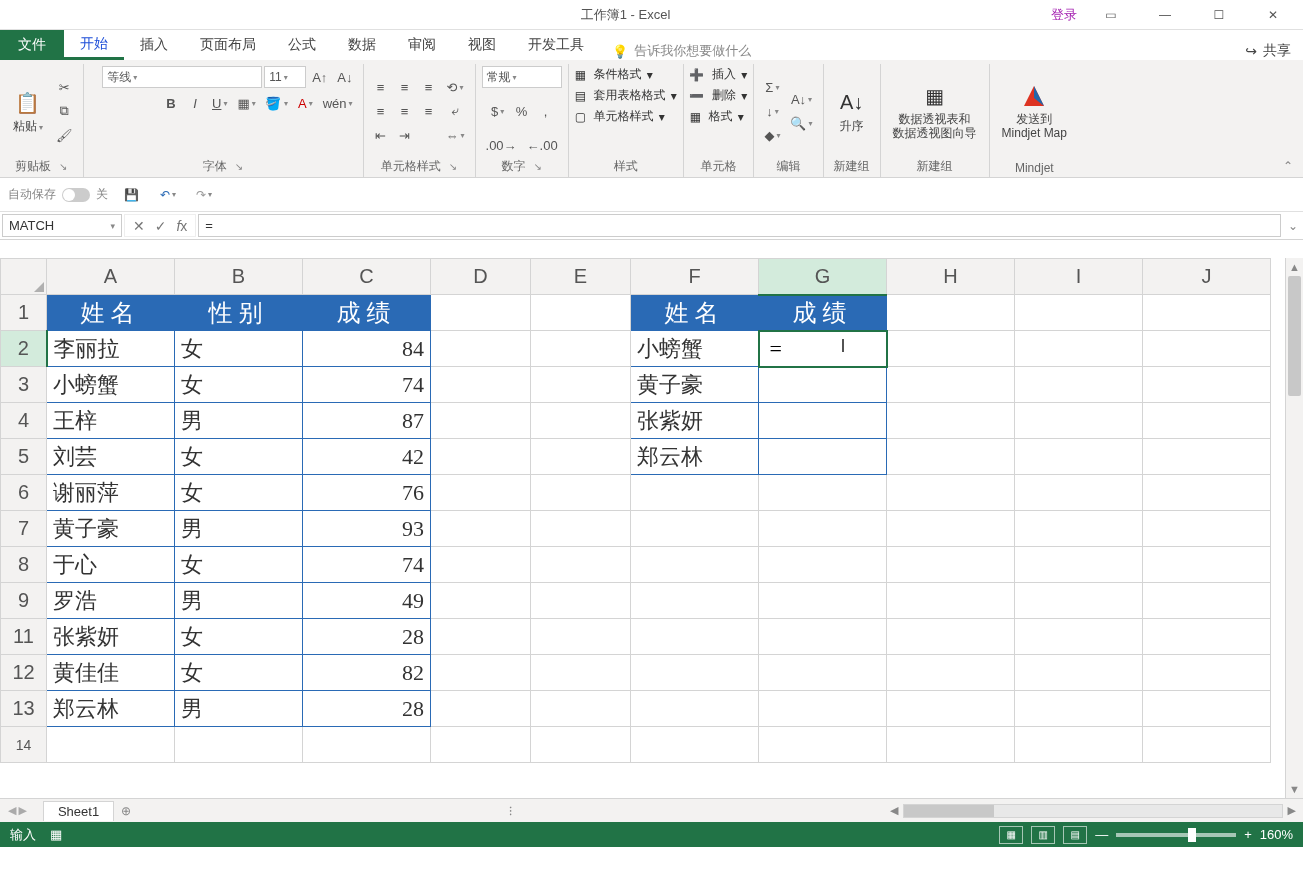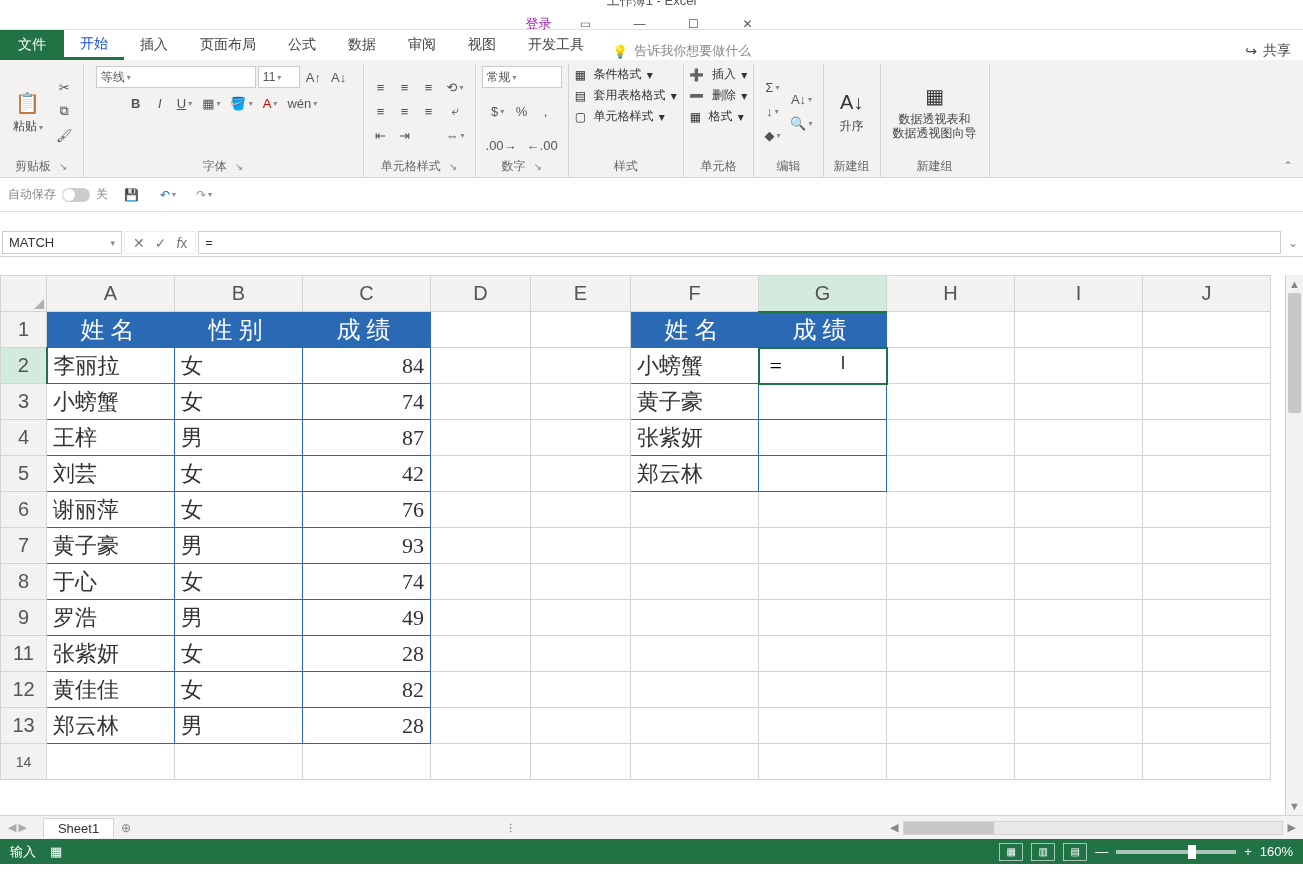--- a/index.html
+++ b/index.html
@@ -1,19 +1,19 @@
 <!DOCTYPE html>
 <html><head>
 <meta charset="utf-8">
 <style>
 * { box-sizing: border-box; margin: 0; padding: 0; font-family: "Microsoft YaHei", "Segoe UI", sans-serif; }
 body { background: #fff; font-size: 12px; color: #333; overflow: hidden; width: 1303px; height: 889px; }
 
 
-.titlebar { height: 30px; background: #fff; display: flex; align-items: center; justify-content: center; border-bottom: 1px solid #e0e0e0; flex-direction: column; }
+.titlebar { height: 30px; background: #fff; display: flex; align-items: center; justify-content: flex-start; border-bottom: 1px solid #e0e0e0; }
 .titlebar-left { width: 200px; }
 .titlebar-center { flex: 1; text-align: center; font-size: 13px; color: #555; }
 .titlebar-right { display: flex; align-items: center; gap: 14px; padding-right: 10px; }
 .win-btn { width: 40px; height: 28px; display: flex; align-items: center; justify-content: center; color: #555; cursor: pointer; }
 .login-text { font-size: 13px; color: #a21caf; }
 
 
 .ribbon-tabs { height: 30px; background: #fff; display: flex; align-items: flex-end; padding-left: 0; }
 .file-tab { background: #217346; color: #fff; height: 30px; padding: 0 18px; display: flex; align-items: center; font-size: 14px; }
 .ribbon-tab { height: 30px; padding: 0 16px; display: flex; align-items: center; font-size: 14px; color: #444; cursor: pointer; }
@@ -37,21 +37,21 @@
 .combo { height: 22px; border: 1px solid #ccc; background: #fff; padding: 0 4px; display: flex; align-items: center; font-size: 12px; color: #555; }
 
 
 .qat-row { height: 34px; background: #fff; display: flex; align-items: center; gap: 12px; padding-left: 8px; border-bottom: 1px solid #e0e0e0; }
 .autosave { display: flex; align-items: center; gap: 6px; color: #888; font-size: 12px; }
 .toggle { width: 28px; height: 14px; border-radius: 7px; background: #ccc; position: relative; }
 .toggle::after { content: ""; width: 12px; height: 12px; background: #fff; border-radius: 50%; position: absolute; top: 1px; left: 1px; }
 .qat-btn { width: 24px; height: 24px; display: flex; align-items: center; justify-content: center; color: #555; cursor: pointer; }
 
 
-.fb-row { height: 28px; display: flex; align-items: stretch; border-bottom: 1px solid #d4d4d4; margin-top: 17px; }
+.fb-row { height: 28px; display: flex; align-items: stretch; border-bottom: 1px solid #d4d4d4; }
 .name-box { width: 120px; border: 1px solid #ccc; display: flex; align-items: center; padding: 0 6px; font-size: 13px; margin: 2px; }
 .name-box::after { content: "▾"; font-size: 9px; margin-left: auto; color: #888; }
 .fb-btns { display: flex; align-items: center; padding: 0 8px; gap: 10px; border: 1px solid #eee; margin: 2px 0; }
 .fb-btn { color: #777; font-size: 14px; cursor: pointer; }
 .fb-input { flex: 1; border: 1px solid #ccc; margin: 2px; display: flex; align-items: center; padding: 0 6px; font-size: 13px; }
 .fb-expand { width: 20px; display: flex; align-items: center; justify-content: center; color: #888; }
 
 
 .spacer { height: 18px; background: #fff; }
 
@@ -149,21 +149,21 @@
         <div class="small-btn">🖌</div>
       </div>
     </div>
     <div class="ribbon-group-label">
         <span>剪贴板</span>
         <span class="rg-launcher">↘</span>
       </div>
   </div>
 
   <div class="ribbon-group" style="min-width:280px">
-    <div class="ribbon-group-content vstack" style="align-items:center;gap:4px">
+    <div class="ribbon-group-content vstack" style="align-items:flex-end;gap:4px">
       <div class="small-row">
         <div class="combo dd" style="width:160px">等线</div>
         <div class="combo dd" style="width:42px">11</div>
         <div class="small-btn">A↑</div>
         <div class="small-btn">A↓</div>
       </div>
       <div class="small-row">
         <div class="small-btn">
             <b>B</b>
           </div>
@@ -293,20 +293,37 @@
         <div class="icon">▦</div>
         <div class="lbl" style="white-space:pre-line">数据透视表和
 数据透视图向导</div>
       </div>
     </div>
     <div class="ribbon-group-label">
         <span>新建组</span>
       </div>
   </div>
 
+  <div class="ribbon-group" style="border-right:none">
+    <div class="ribbon-group-content">
+      <div class="big-btn">
+        <div class="icon">
+            <svg width="24" height="24">
+              <path d="M2 22 L12 2 L22 22 Z" fill="#d32"></path>
+              <path d="M12 2 L22 22 L12 14 Z" fill="#26a"></path>
+            </svg>
+          </div>
+        <div class="lbl" style="white-space:pre-line">发送到
+Mindjet Map</div>
+      </div>
+    </div>
+    <div class="ribbon-group-label">
+        <span>Mindjet</span>
+      </div>
+  </div>
   <div style="margin-left:auto;padding:4px 10px;color:#888;cursor:pointer;align-self:flex-end">⌃</div>
 </div>
 
 <div class="qat-row">
   <div class="autosave">
     <span>自动保存</span>
     <div class="toggle"></div>
     <span>关</span>
   </div>
   <div class="qat-btn" style="color:#6a3bbf">💾</div>

